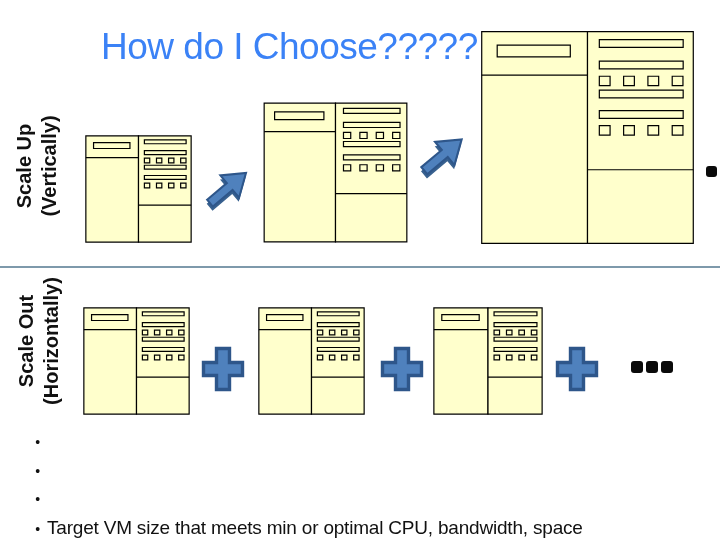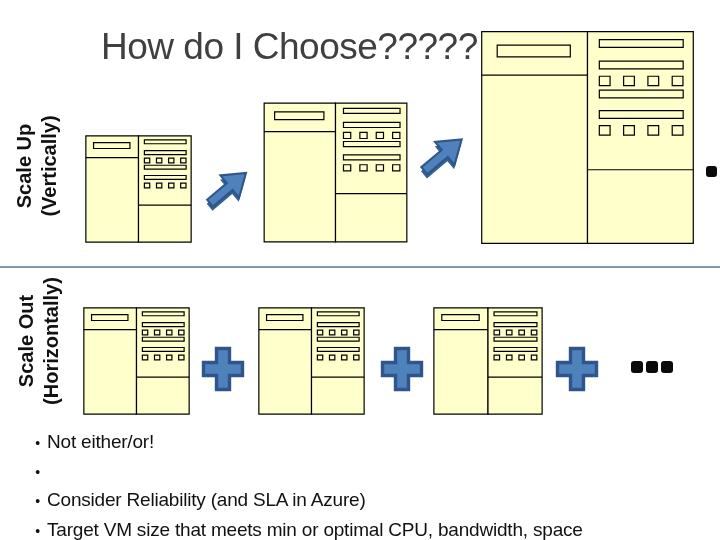--- a/index.html
+++ b/index.html
@@ -45,21 +45,21 @@
   .bullets{position:absolute;left:28px;top:428px;width:690px;z-index:2;}
   .bullet-item{display:flex;align-items:baseline;line-height:28.5px;font-size:19px;
                letter-spacing:-0.2px;color:#111;}
   .bdot{width:19px;text-align:center;font-size:14px;flex:0 0 19px;}
 </style>
 </head>
 <body>
 
 <div class="slide">
 
-  <div class="title" style="color: #404040;">How do I Choose?????</div>
+  <div class="title" style="color: #3b82f6;">How do I Choose?????</div>
 
   <div class="divider" style="background: rgb(126, 153, 171);"></div>
 
   <div class="vlabel vlabel-up">
     <div>Scale Up</div>
     <div>(Vertically)</div>
   </div>
   <div class="vlabel vlabel-out">
     <div>Scale Out</div>
     <div>(Horizontally)</div>
@@ -226,28 +226,26 @@
     </div>
   <div class="dots">
     <div class="dot"></div>
     <div class="dot"></div>
     <div class="dot"></div>
   </div>
 
   <div class="bullets">
     <div class="bullet-item">
       <span class="bdot">•</span>
-      <span>Not either/or!</span>
-    </div>
-    <div class="bullet-item">
-      <span class="bdot">•</span>
-    </div>
-    <div class="bullet-item">
-      <span class="bdot">•</span>
-      <span>Consider Reliability (and SLA in Azure)</span>
+    </div>
+    <div class="bullet-item">
+      <span class="bdot">•</span>
+    </div>
+    <div class="bullet-item">
+      <span class="bdot">•</span>
     </div>
     <div class="bullet-item">
       <span class="bdot">•</span>
       <span>Target VM size that meets min or optimal CPU, bandwidth, space</span>
     </div>
   </div>
 
 </div>
 
 </body></html>

